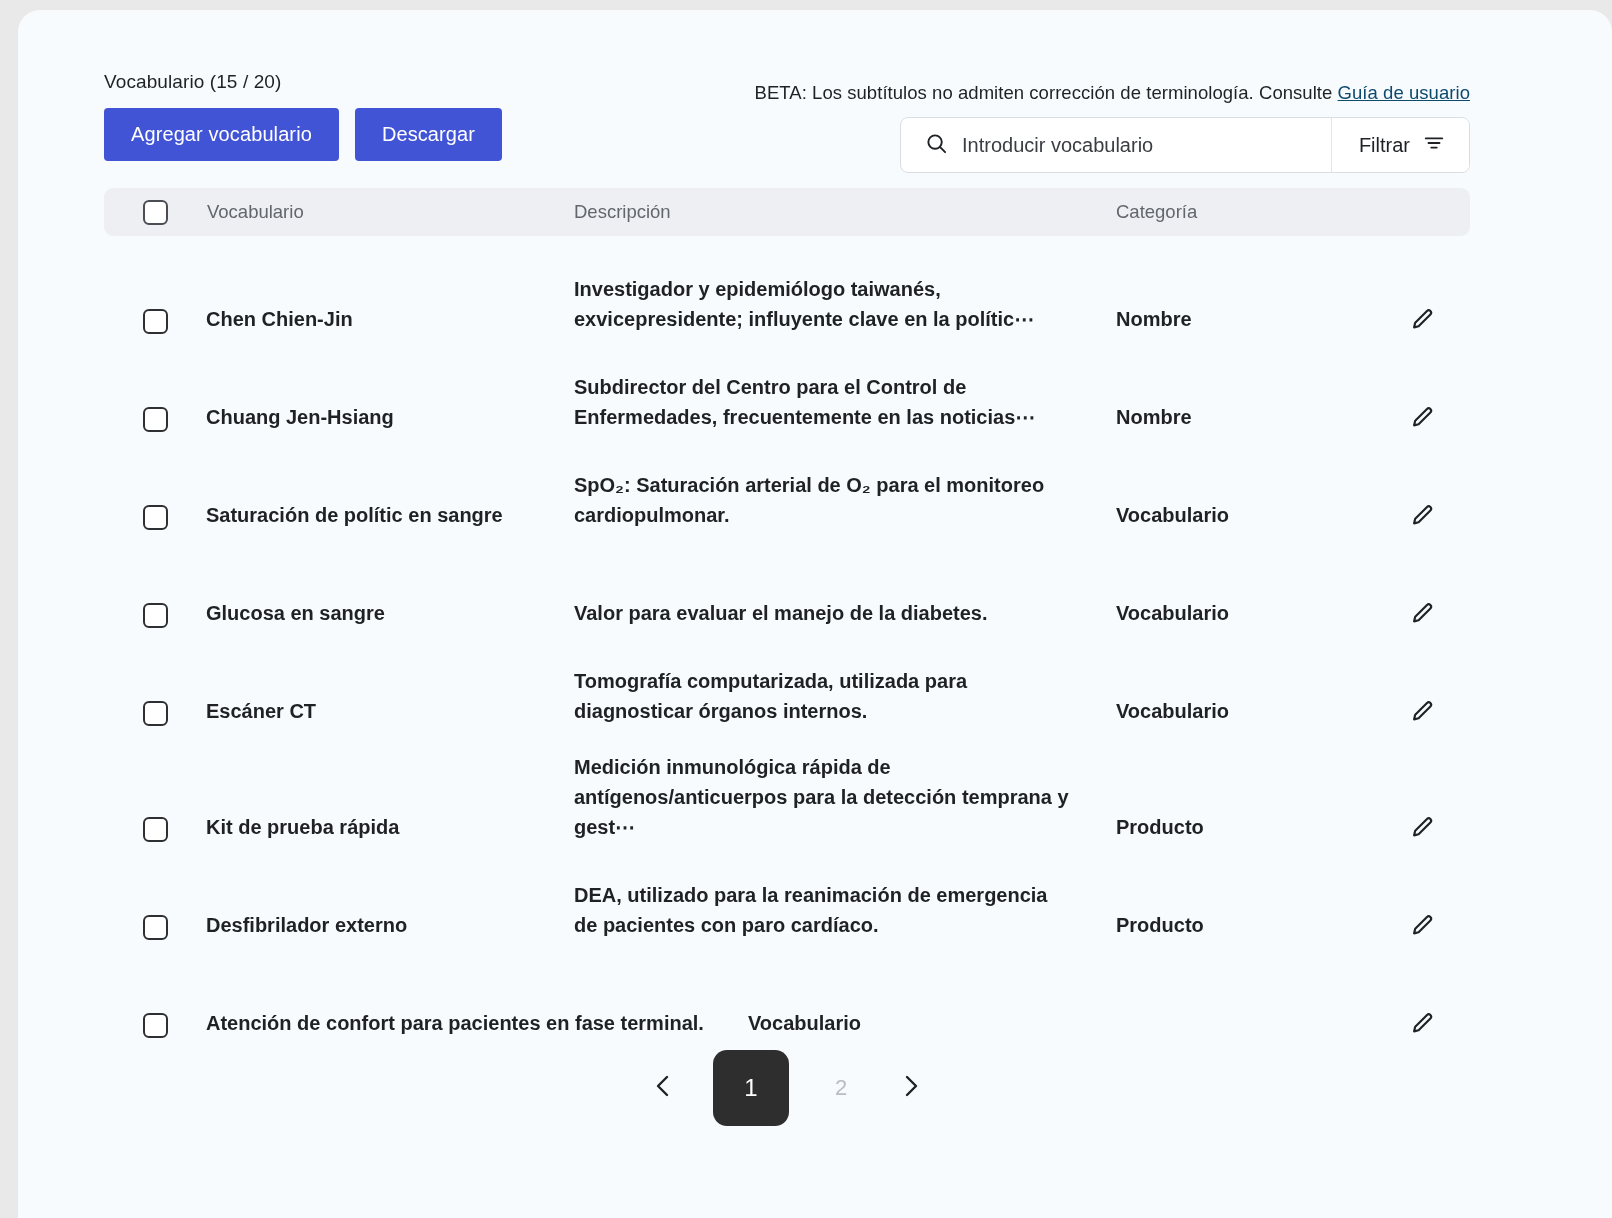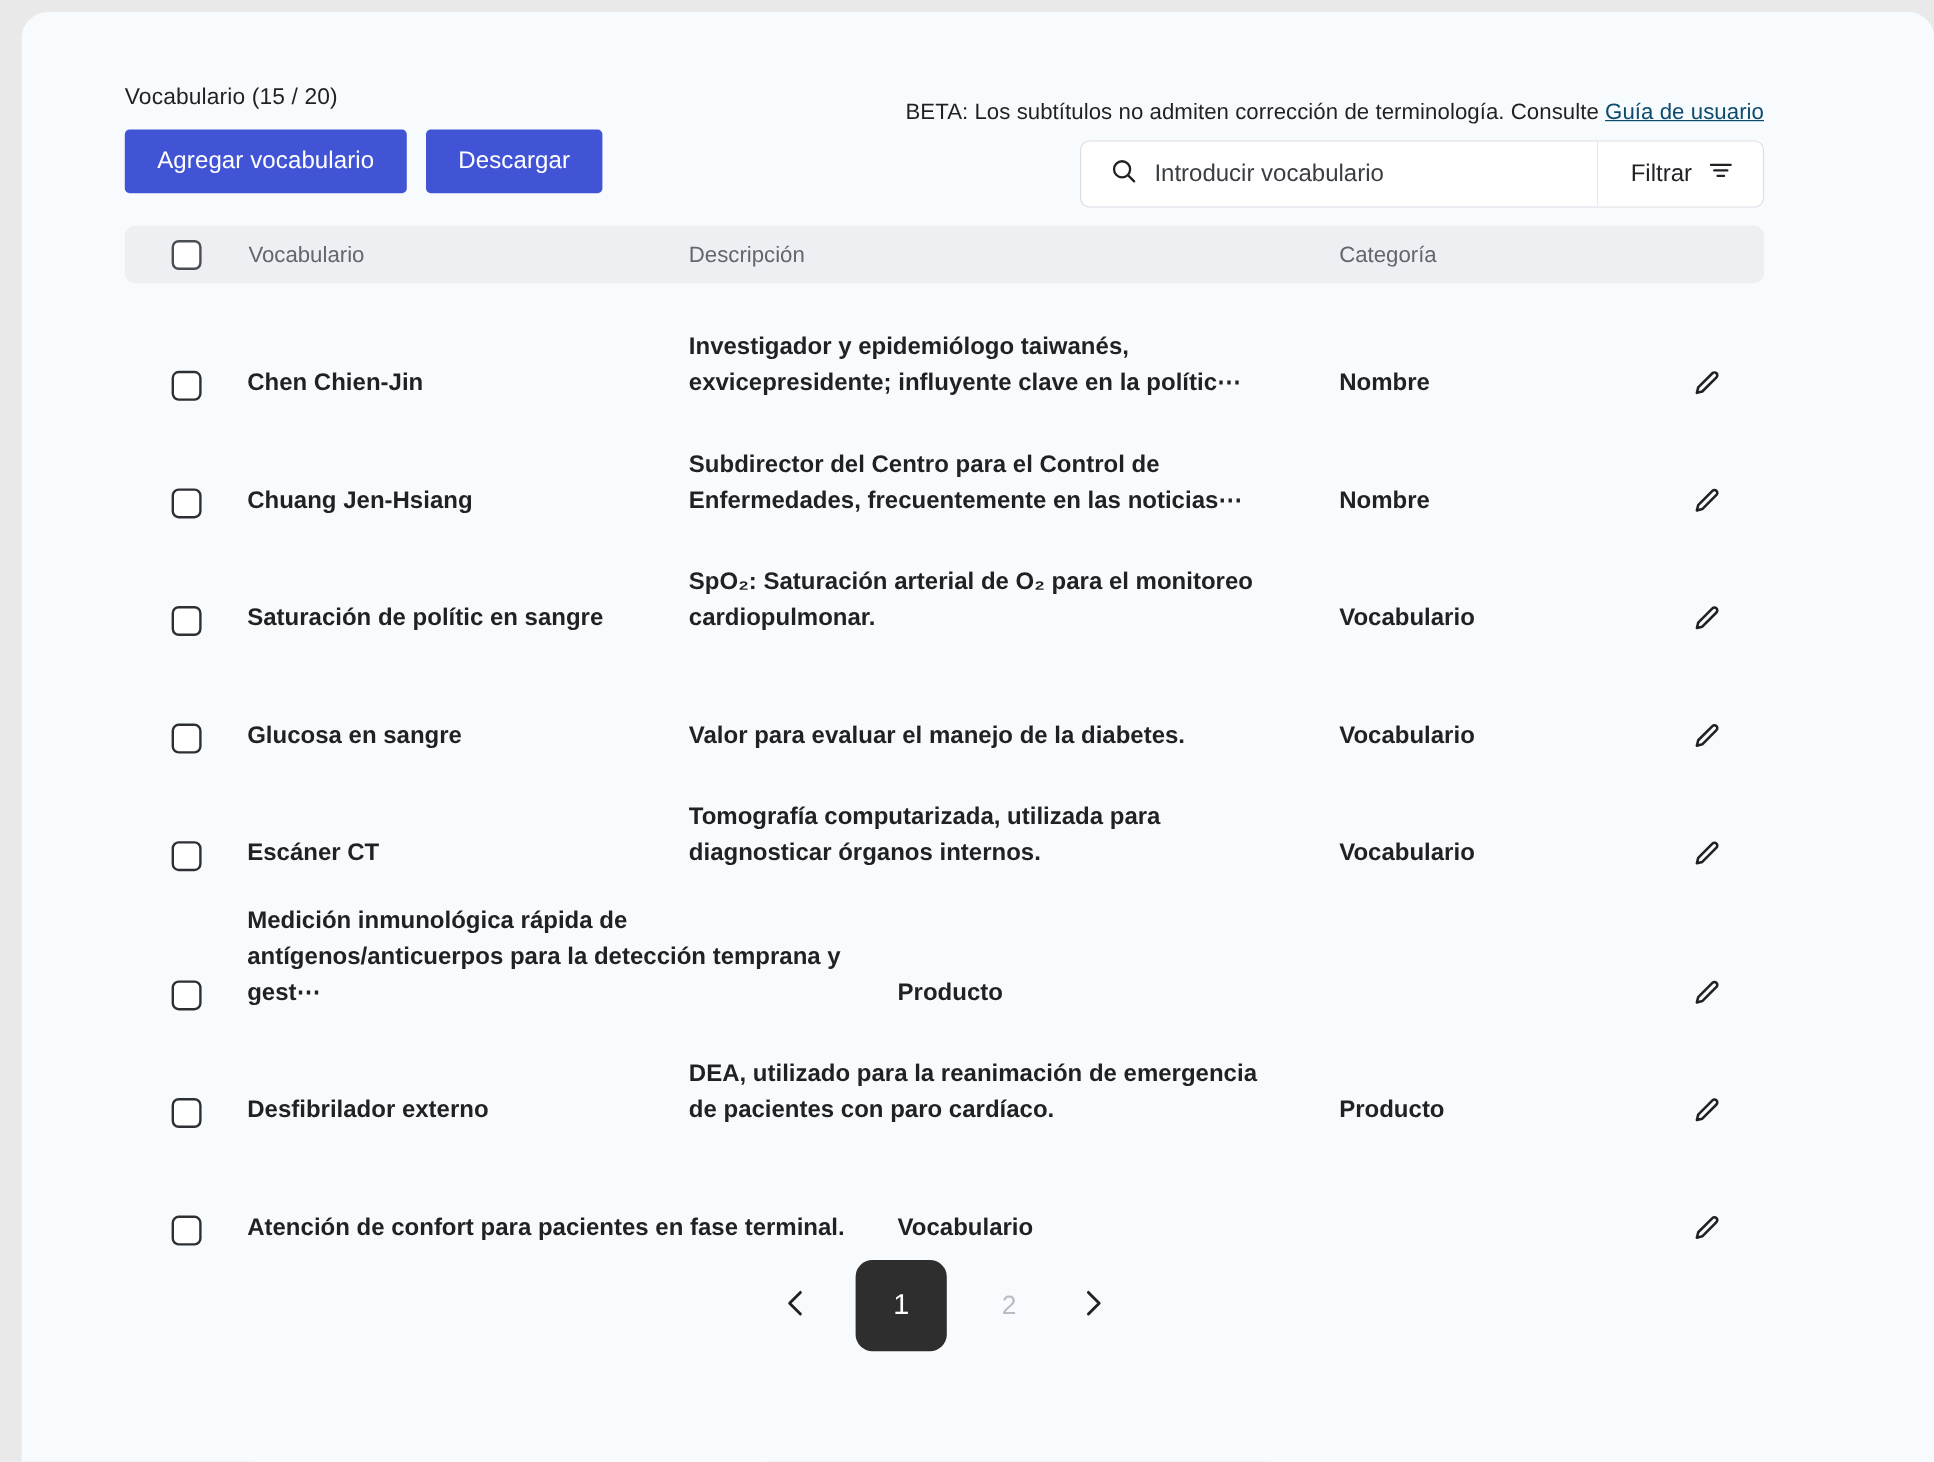--- a/index.html
+++ b/index.html
@@ -372,20 +372,23 @@
               <svg class="pencil" viewBox="0 0 24 24" fill="none" stroke="#1f2124" stroke-width="1.9" stroke-linecap="round" stroke-linejoin="round">
                 <path d="M16.9 3.6a2.1 2.1 0 0 1 3 3L9.4 17.1l-4 1 1-4z"></path>
               </svg>
             </span>
           </div>
         </div>
         <div class="row">
           <div class="col-check">
             <span class="cbox"></span>
           </div>
+          <div class="col-vocab">
+            <div class="cell-vocab">Kit de prueba rápida</div>
+          </div>
           <div class="col-desc">
             <div class="cell-desc">Medición inmunológica rápida de antígenos/anticuerpos para la detección temprana y gest⋯</div>
           </div>
           <div class="col-cat">
             <div class="cell-cat">Producto</div>
           </div>
           <div class="col-edit">
             <span>
               <svg class="pencil" viewBox="0 0 24 24" fill="none" stroke="#1f2124" stroke-width="1.9" stroke-linecap="round" stroke-linejoin="round">
                 <path d="M16.9 3.6a2.1 2.1 0 0 1 3 3L9.4 17.1l-4 1 1-4z"></path>

